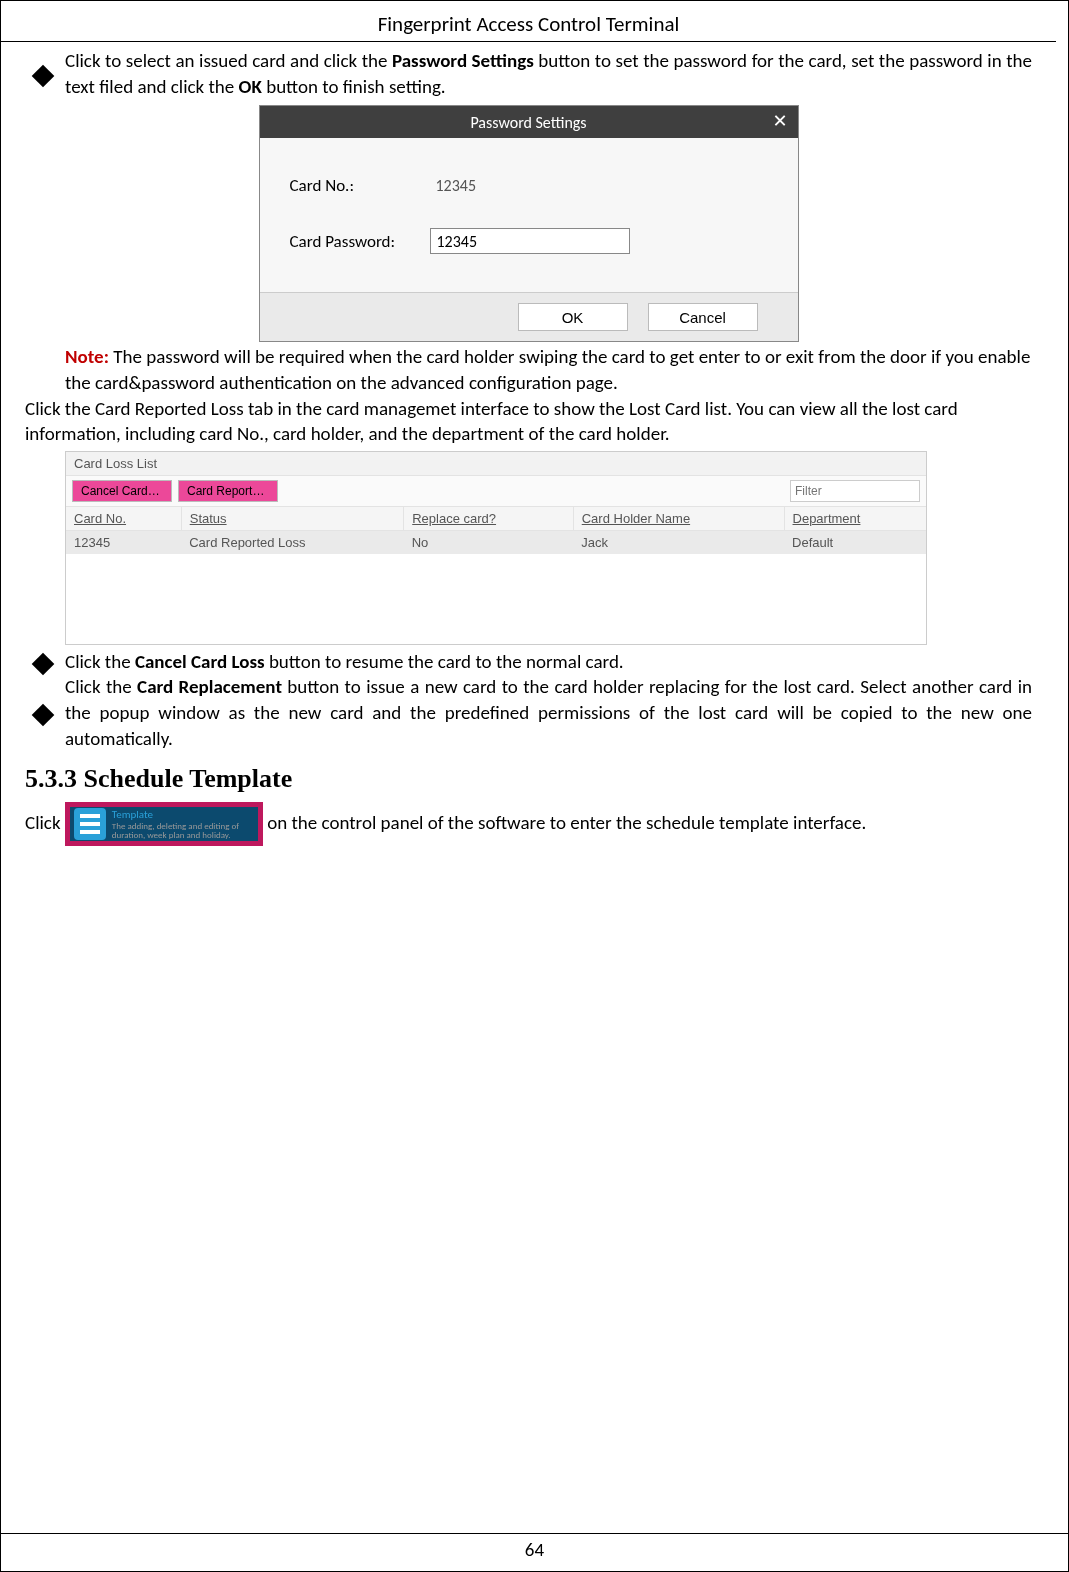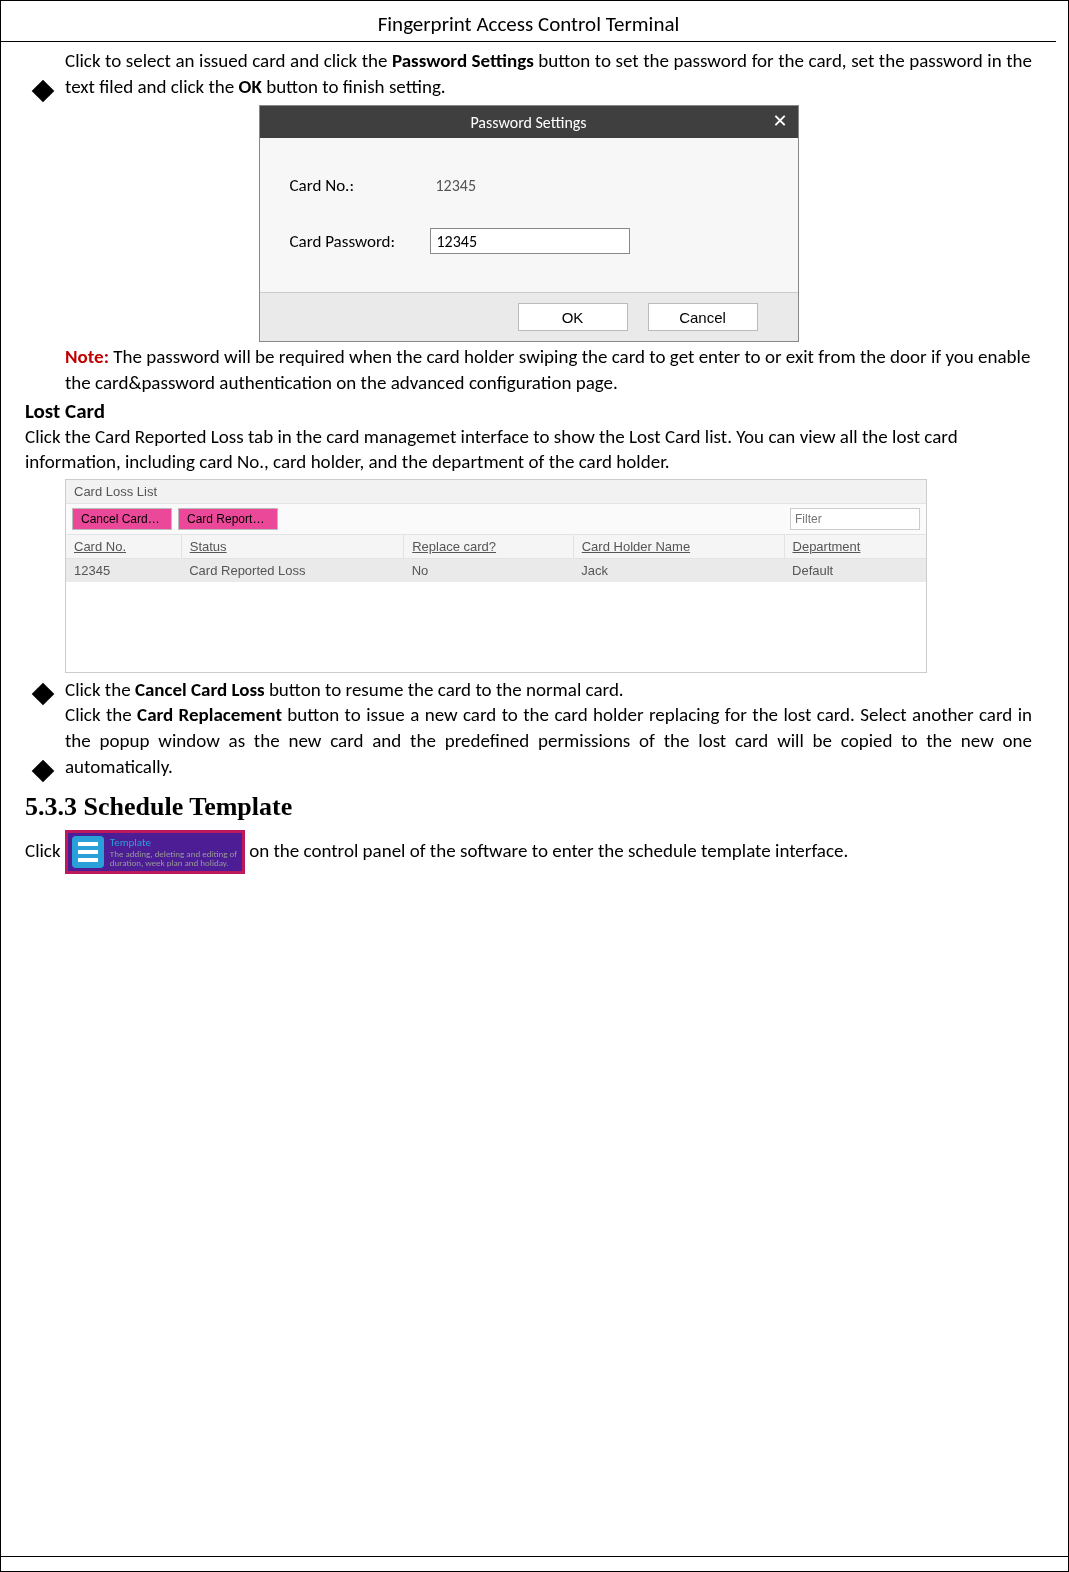--- a/index.html
+++ b/index.html
@@ -22,21 +22,21 @@
     text-align: center;
     font-size: 21px;
     margin-bottom: 4px;
   }
   .divider {
     border-top: 1px solid #000;
     margin: 0 -24px 6px -24px;
   }
   .bullet-row {
     display: flex;
-    align-items: flex-end;
+    align-items: center;
     padding-left: 10px;
     text-align: justify;
   }
   .bullet-icon {
     width: 16px;
     height: 16px;
     transform: rotate(45deg);
     background: #000;
     flex: 0 0 16px;
     margin-top: 5px;
@@ -236,25 +236,25 @@
     font-weight: bold;
     font-size: 26px;
     margin-top: 13px;
     margin-bottom: 8px;
   }
 
   
   .template-btn {
     display: inline-flex;
     align-items: center;
-    width: 180px;
+    width: 198px;
     height: 44px;
-    border: 3px solid #be185d;
+    border: 5px solid #be185d;
     vertical-align: middle;
-    background: #4c1d95;
+    background: #0c4a6e;
     padding: 2px 4px;
     box-sizing: border-box;
   }
   .template-icon {
     width: 32px;
     height: 32px;
     background: #2aa0d8;
     border-radius: 4px;
     margin-right: 6px;
     position: relative;
@@ -331,21 +331,20 @@
     <div class="dialog-footer">
       <button class="dlg-btn">OK</button>
       <button class="dlg-btn">Cancel</button>
     </div>
   </div>
 
   <div class="note-block">
     <span class="note-label">Note:</span><span> The password will be required when the card holder swiping the card to get enter to or exit from the door if you enable the card&amp;password authentication on the advanced configuration page.</span>
   </div>
 
-  <div class="sub-heading">Lost Card</div>
   <div class="plain-para">Click the Card Reported Loss tab in the card managemet interface to show the Lost Card list. You can view all the lost card information, including card No., card holder, and the department of the card holder.</div>
 
   <div class="card-loss-fig">
     <div class="cl-list-title">Card Loss List</div>
     <div class="cl-toolbar">
       <button class="cl-btn">Cancel Card L...</button>
       <button class="cl-btn">Card Reported ...</button>
       <div class="cl-filter-wrap">
         <input class="cl-filter" placeholder="Filter" style="">
       </div>
@@ -396,15 +395,16 @@
       <span class="template-text">
         <span class="template-title">Template</span>
         <span class="template-desc">The adding, deleting and editing of duration, week plan and holiday.</span>
       </span>
     </span>
     <span> on the control panel of the software to enter the schedule template interface.</span>
   </div>
 
   <div class="page-footer">
     <div class="divider"></div>
+    <div class="page-num">64</div>
   </div>
 
 </div>
 
 </body></html>

